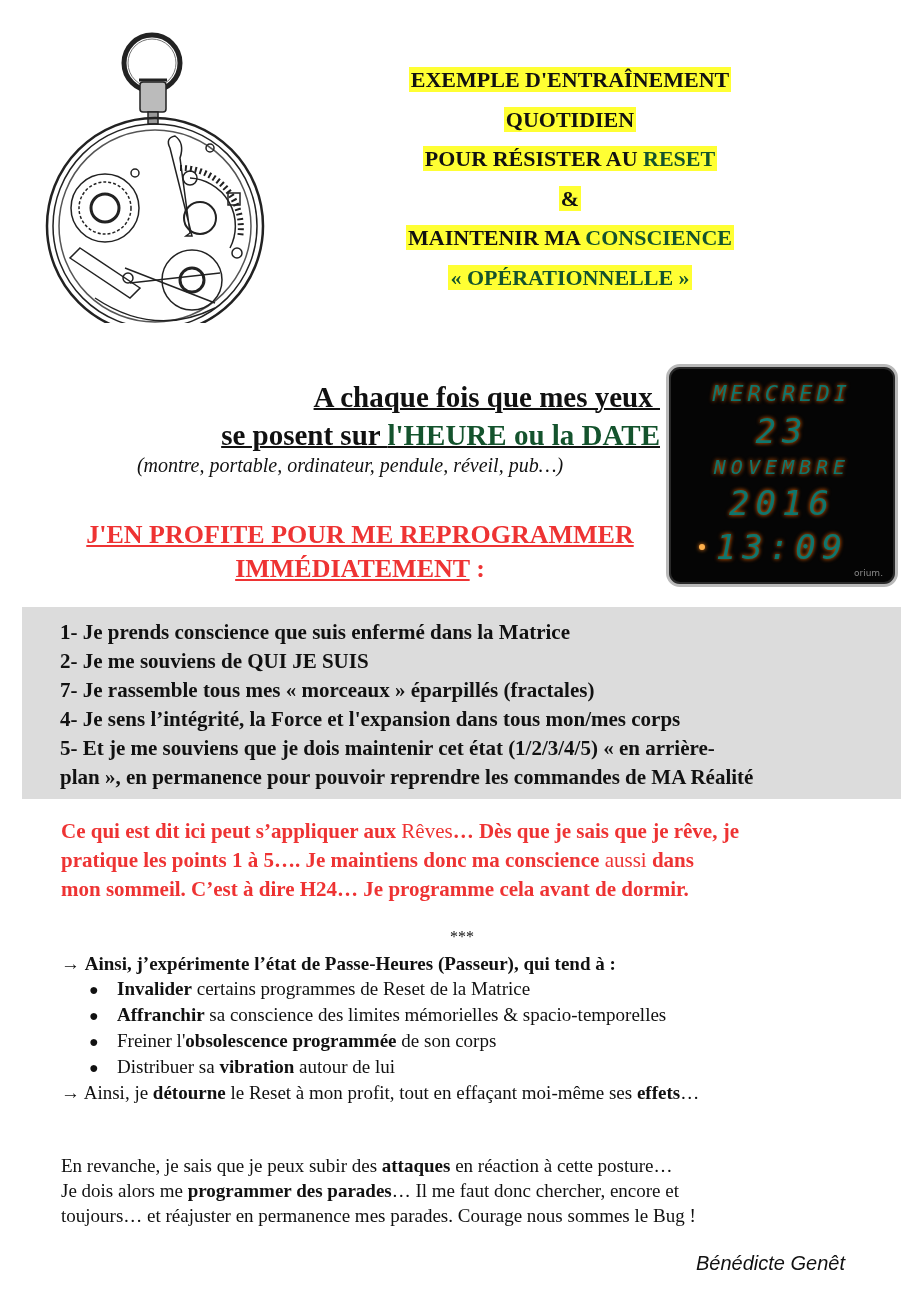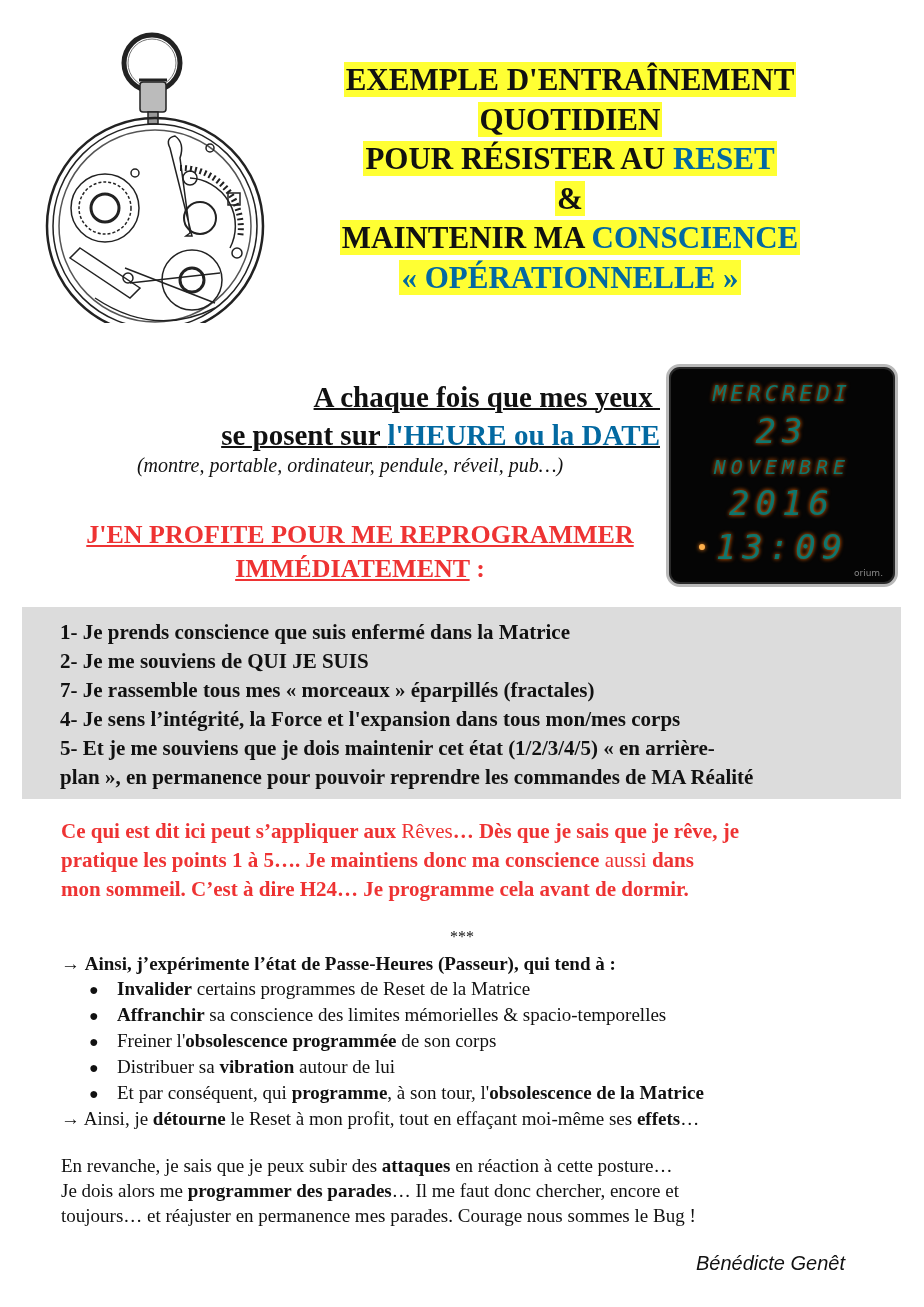--- a/index.html
+++ b/index.html
@@ -8,25 +8,25 @@
       font-family: "Liberation Serif", serif; color: #111;
     }
     .abs { position: absolute; }
 
     
     #watch { left: 40px; top: 18px; width: 240px; height: 305px; }
 
     
     #title {
       left: 300px; top: 60px; width: 540px; text-align: center;
-      font-weight: bold; font-size: 31px; line-height: 39.5px;
+      font-weight: bold; font-size: 22px; line-height: 39.5px;
     }
     #title .line { display: block; }
     #title .hl { background: #ffff33; padding: 0 2px; }
-    .red { color: #0369a1; }
+    .red { color: #14532d; }
 
     
     #eyes {
       left: 40px; top: 378px; width: 620px; text-align: right;
       font-weight: bold; font-size: 29px; line-height: 38px;
     }
     #eyes .u { text-decoration: underline; text-decoration-thickness: 2px; }
     #examples {
       left: 40px; top: 452px; width: 620px; text-align: center;
       font-style: italic; font-size: 20px; line-height: 26px;
@@ -183,21 +183,20 @@
   <span class="row" style="white-space:pre"><span>→</span> <b>Ainsi, j’expérimente l’état de Passe-Heures (Passeur), qui tend à :</b></span>
 
   <span class="row indent" style="white-space:pre"><span class="bullet">●</span><b>Invalider</b><span> certains programmes de Reset de la Matrice</span></span>
 
   <span class="row indent" style="white-space:pre"><span class="bullet">●</span><b>Affranchir</b><span> sa conscience des limites mémorielles &amp; spacio-temporelles</span></span>
 
   <span class="row indent" style="white-space:pre"><span class="bullet">●</span><span>Freiner l'</span><b>obsolescence programmée</b><span> de son corps</span></span>
 
   <span class="row indent" style="white-space:pre"><span class="bullet">●</span><span>Distribuer sa </span><b>vibration</b><span> autour de lui</span></span>
 
-  <span class="row indent" style="white-space:pre"><span class="bullet">●</span><span>Et par conséquent, qui </span><b>programme</b><span>, à son tour, l'</span><b>obsolescence de la Matrice</b></span>
 
   <span class="row" style="white-space:pre"><span>→</span> <span>Ainsi, je </span><b>détourne</b><span> le Reset à mon profit, tout en effaçant moi-même ses </span><b>effets</b><span>…</span></span>
 </div>
 
 <div id="closing" class="abs">
   <span class="row" style="white-space:pre"><span>En revanche, je sais que je peux subir des </span><b>attaques</b><span> en réaction à cette posture…</span></span>
   <span class="row" style="white-space:pre"><span>Je dois alors me </span><b>programmer des parades</b><span>… Il me faut donc chercher, encore et</span></span>
   <span class="row">toujours… et réajuster en permanence mes parades. Courage nous sommes le Bug !</span>
 </div>
 

